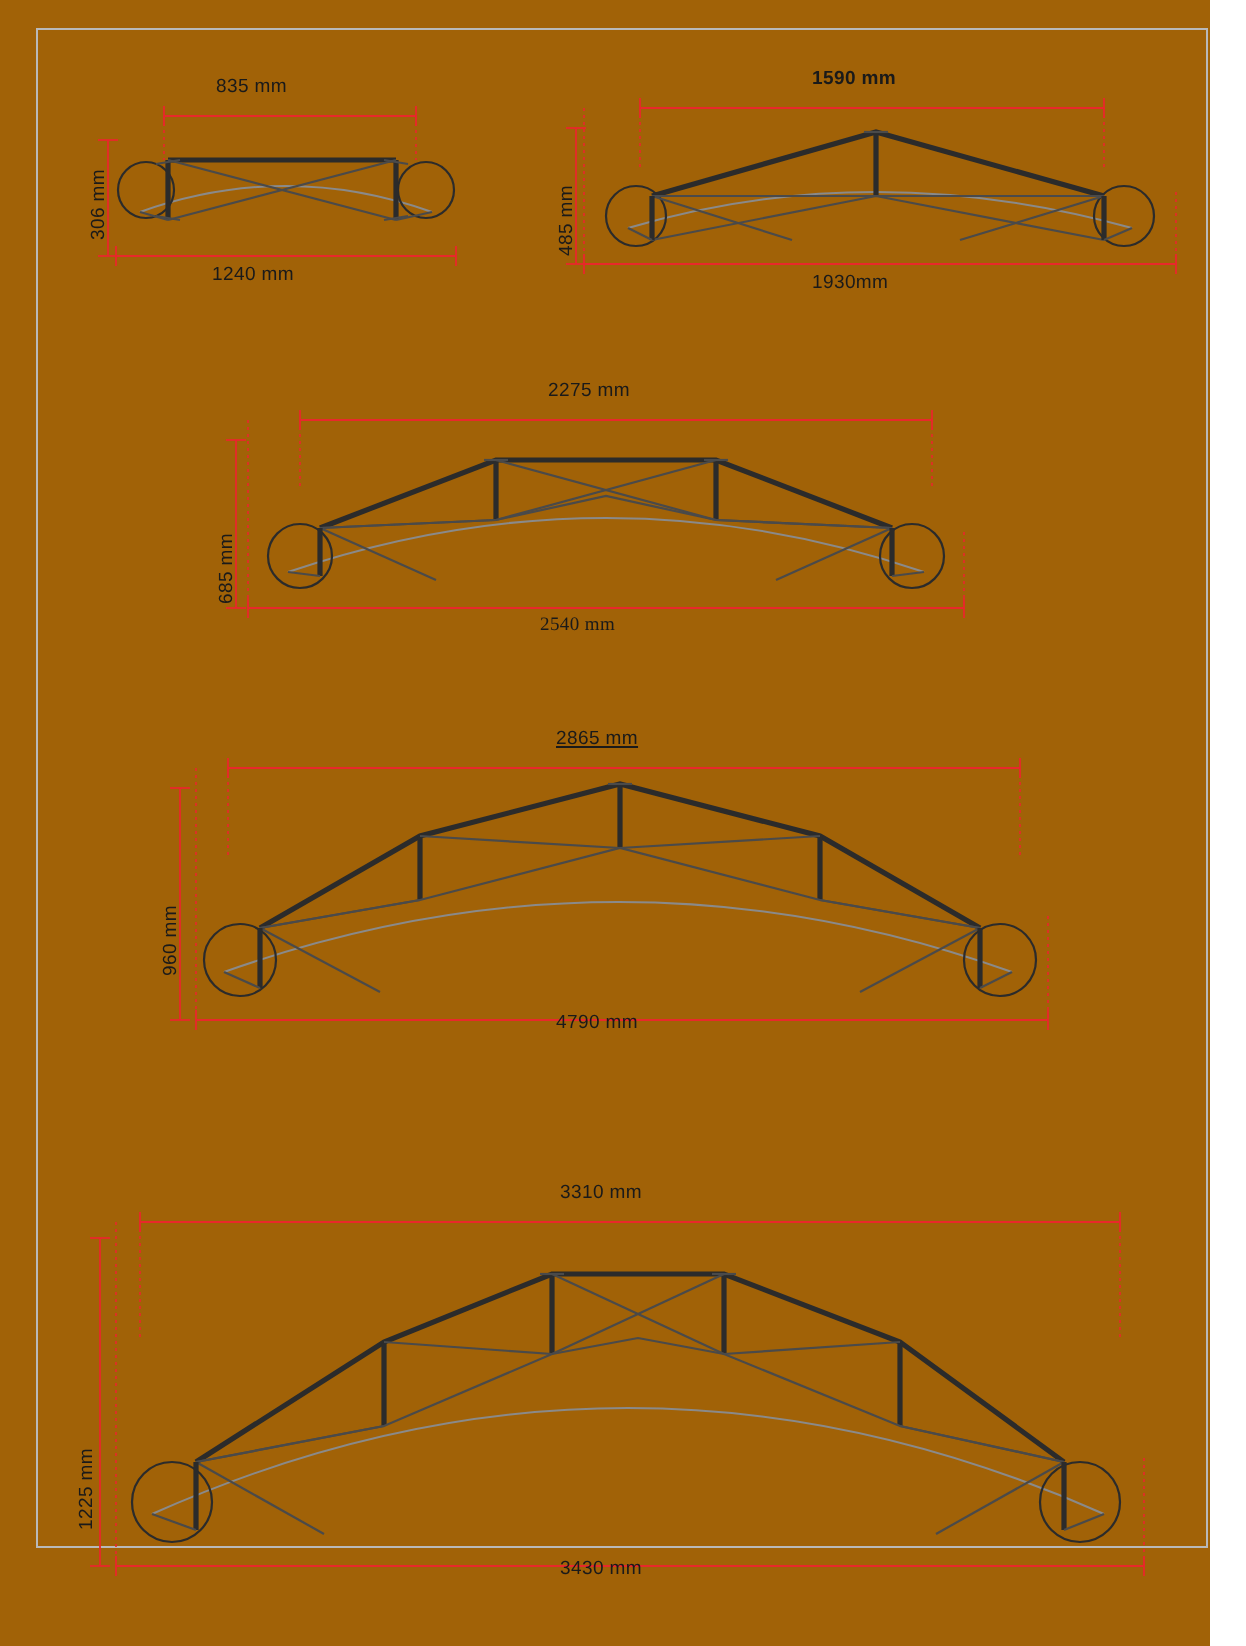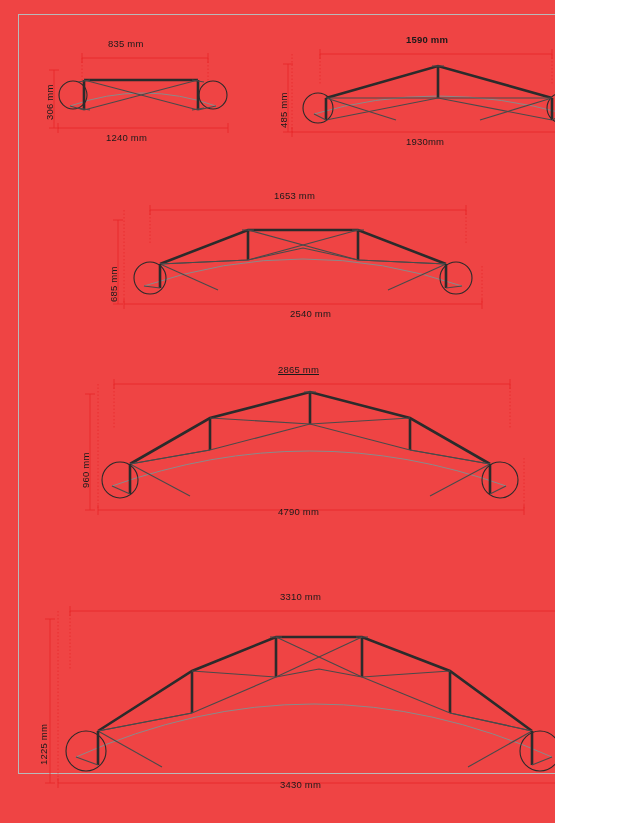--- a/index.html
+++ b/index.html
@@ -5,23 +5,23 @@
   html, body {
     margin: 0;
     padding: 0;
     background: #ffffff;
   }
   body {
     font-family: "Liberation Sans", sans-serif;
   }
   #page {
     position: relative;
-    width: 555px;
+    width: 605px;
     height: 823px;
-    background: #ef4444;
+    background: #a16207;
     overflow: hidden;
   }
   #sheet-border {
     position: absolute;
     left: 18px;
     top: 14px;
     width: 586px;
     height: 760px;
     border: 1px solid #b9b9b9;
     box-sizing: border-box;
@@ -218,22 +218,22 @@
         <path class="truss-thin" d="M52 78 L110 104"></path>
         <path class="truss-thin" d="M338 78 L280 104"></path>
         <path class="truss-thick" d="M52 78 L52 102"></path>
         <path class="truss-thick" d="M338 78 L338 102"></path>
         <path class="truss-thin" d="M36 100 L52 102"></path>
         <path class="truss-thin" d="M338 102 L354 100"></path>
         <path class="truss-thin" d="M134 44 L146 44"></path>
         <path class="truss-thin" d="M244 44 L256 44"></path>
       </g>
     </svg>
-    <div class="dimlabel" style="left:166px; top:4px;">1653 mm</div>
-    <div class="dimlabel" style="left:182px; top:122px;">2540 mm</div>
+    <div class="dimlabel" style="left:166px; top:4px;">2275 mm</div>
+    <div class="dimlabel" style="left:162px; top:122px;font-family:Liberation Serif, serif;">2540 mm</div>
     <div class="dimlabel vert" style="left:0px; top:116px;">685 mm</div>
   </div>
 
   <div class="fig" style="left:78px; top:358px; width:460px; height:170px;">
     <svg width="460" height="170" viewBox="0 0 460 170">
       <g>
         <line class="dim" x1="36" y1="26" x2="432" y2="26"></line>
         <line class="dim-tick" x1="36" y1="21" x2="36" y2="31"></line>
         <line class="dim-tick" x1="432" y1="21" x2="432" y2="31"></line>
         <line class="dim-dot" x1="36" y1="26" x2="36" y2="70"></line>

